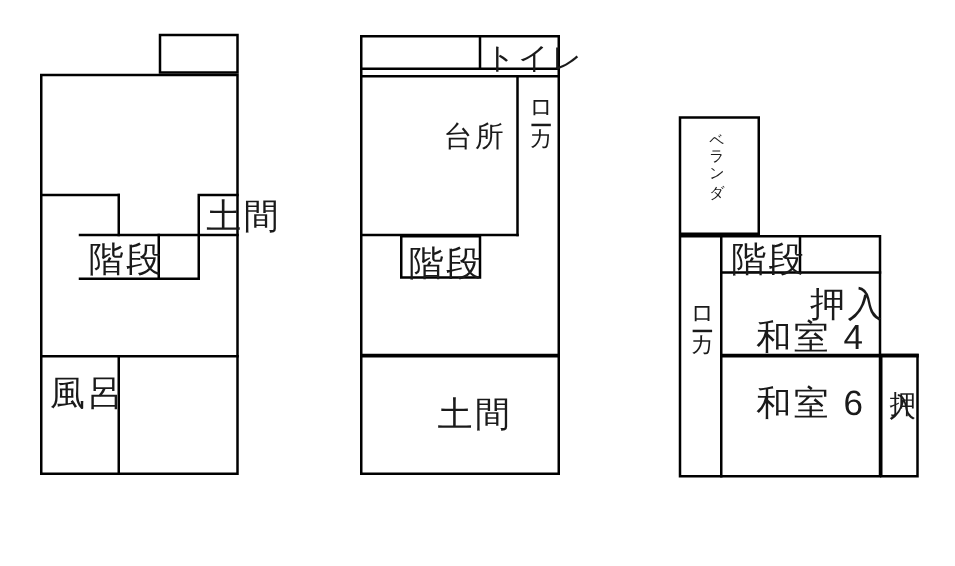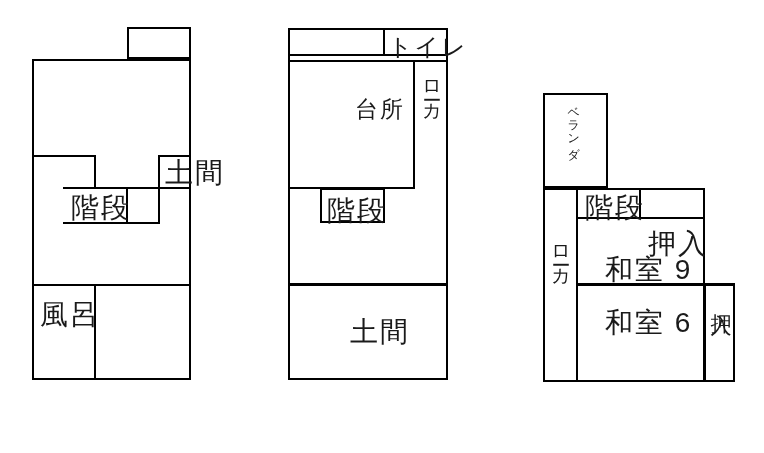--- a/index.html
+++ b/index.html
@@ -80,18 +80,18 @@
     <div class="box" style="left:543px; top:188px; width:162px; height:194px;"></div>
     <div class="ln" style="left:576px; top:188px; width:2px; height:194px;"></div>
     <div class="ln" style="left:577px; top:217px; width:128px; height:2px;"></div>
     <div class="ln" style="left:639px; top:188px; width:2px; height:31px;"></div>
     <div class="ln" style="left:577px; top:283px; width:158px; height:3px;"></div>
     <div class="box" style="left:704px; top:283px; width:31px; height:99px;"></div>
     <div class="lbl vert f12 ls8" style="left:567px; top:98px;">ベランダ</div>
     <div class="lbl vert f19 ls18" style="left:551px; top:233px;">ローカ</div>
     <div class="lbl" style="left:585px; top:193px;">階段</div>
     <div class="lbl" style="left:648px; top:193px;margin-top:36px;">押入</div>
-    <div class="lbl" style="left:605px; top:255px;">和室 9</div>
+    <div class="lbl" style="left:605px; top:255px;">和室 4</div>
     <div class="lbl" style="left:605px; top:308px;text-align:right;">和室 6</div>
     <div class="lbl vert f21 ls14" style="left:710px; top:297px;">押入</div>
   </div>
 
 </div>
 
 </body></html>

